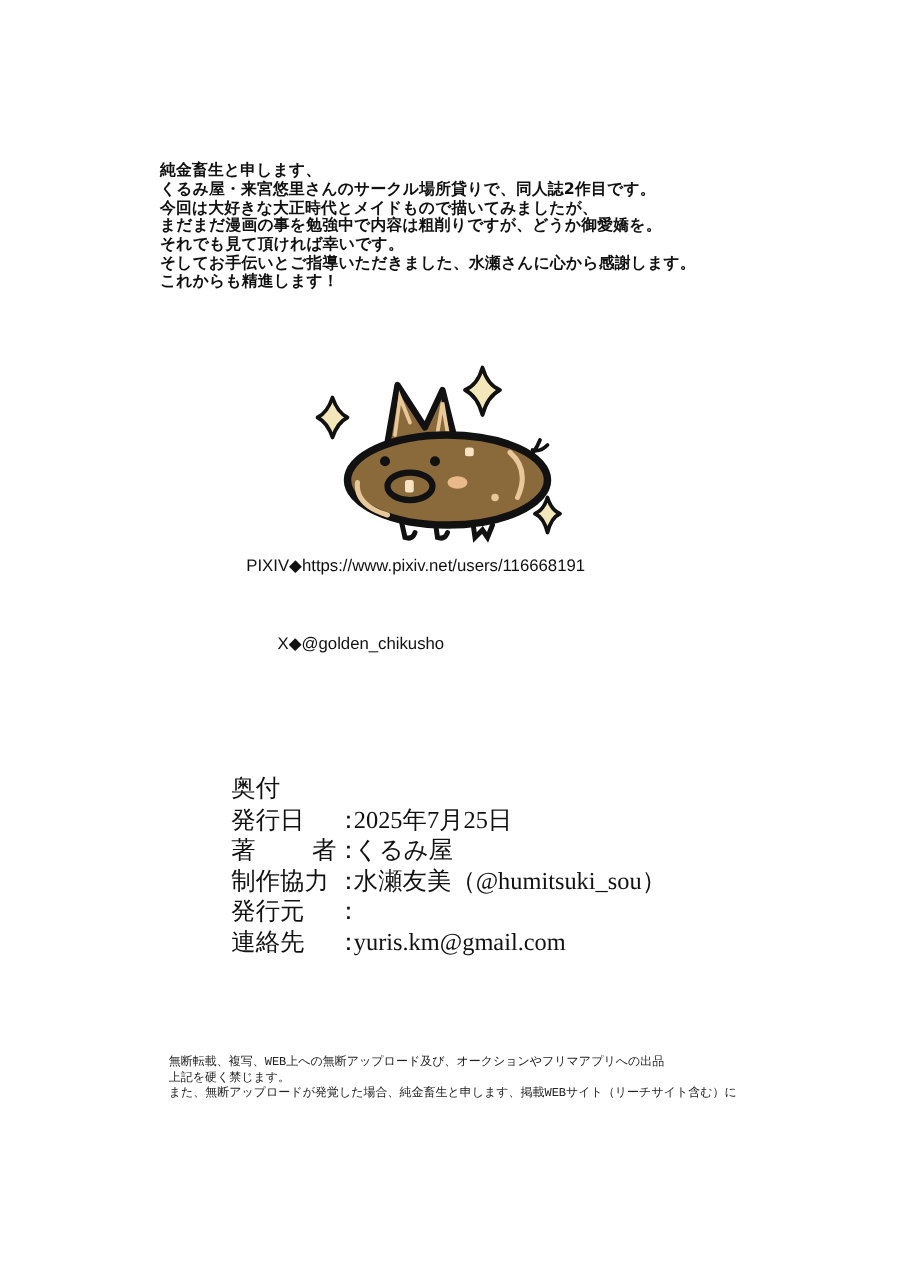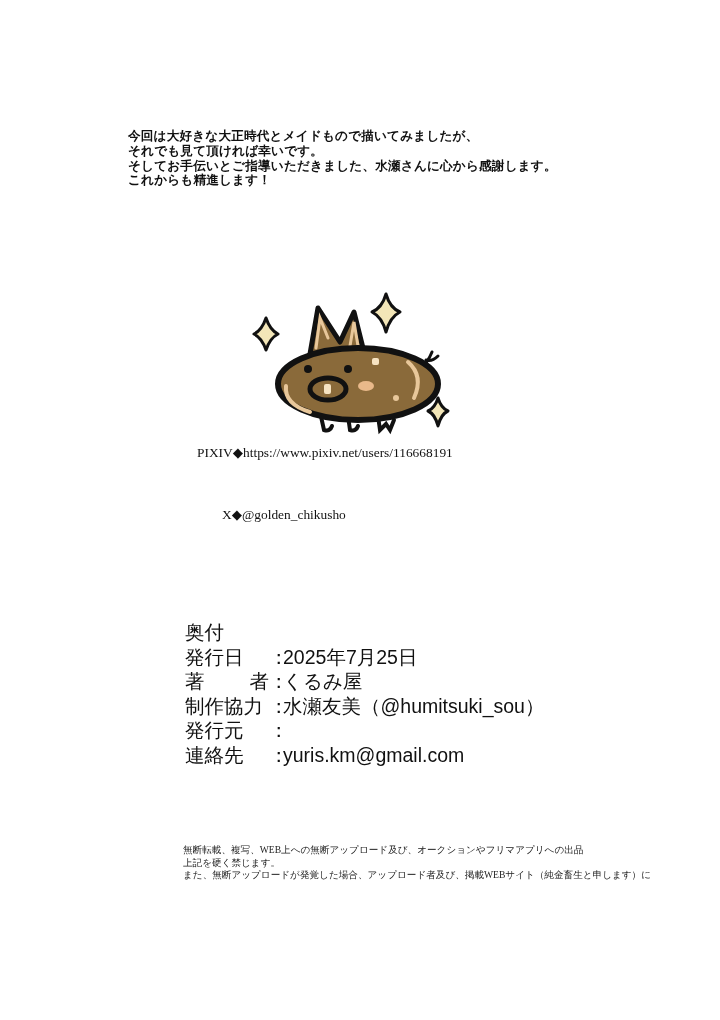--- a/index.html
+++ b/index.html
@@ -32,38 +32,38 @@
       position: absolute;
       left: 250px;
       top: 290px;
       width: 200px;
       height: 150px;
     }
     .links {
       position: absolute;
       left: 197px;
       top: 445px;
-      font-family: Liberation Serif, serif;
+      font-family: Liberation Sans, sans-serif;
       font-size: 13.4px;
       line-height: 16.5px;
       white-space: nowrap;
       color: #111111;
     }
     .links .link-row {
       display: block;
     }
     .links .link-row.x-row {
       padding-left: 25px;
       margin-top: 45px;
     }
     .colophon {
       position: absolute;
       left: 185px;
       top: 620px;
-      font-family: Liberation Sans, sans-serif;
+      font-family: Liberation Serif, serif;
       font-size: 19.5px;
       line-height: 24.5px;
       white-space: nowrap;
       color: #111111;
     }
     .colophon .title {
       display: block;
     }
     .colophon .row {
       display: flex;
@@ -84,36 +84,38 @@
       width: 14px;
       text-align: center;
     }
     .colophon .value {
       display: inline-block;
     }
     .disclaimer {
       position: absolute;
       left: 135px;
       top: 844px;
-      font-family: Liberation Serif, serif;
+      font-family: Liberation Mono, monospace;
       font-size: 9.6px;
       line-height: 12.6px;
       white-space: nowrap;
       color: #222222;
-      margin-left: 48px;
     }
     .disclaimer .line {
       display: block;
     }
   </style>
 </head>
 <body>
 
 <div class="afterword">
+  <span class="line">純金畜生と申します、</span>
+  <span class="line">くるみ屋・来宮悠里さんのサークル場所貸りで、同人誌2作目です。</span>
   <span class="line">今回は大好きな大正時代とメイドもので描いてみましたが、</span>
+  <span class="line">まだまだ漫画の事を勉強中で内容は粗削りですが、どうか御愛嬌を。</span>
   <span class="line">それでも見て頂ければ幸いです。</span>
   <span class="line">そしてお手伝いとご指導いただきました、水瀬さんに心から感謝します。</span>
   <span class="line">これからも精進します！</span>
 </div>
 
 <div class="illustration">
   <svg width="200" height="150" viewBox="0 0 200 150" xmlns="http://www.w3.org/2000/svg">
 
     <g>
       <path d="M16 28 Q20 40 28 44 Q20 48 16 60 Q12 48 4 44 Q12 40 16 28 Z" fill="#f3e6b8" stroke="#111" stroke-width="3" stroke-linejoin="round"></path>
@@ -190,14 +192,14 @@
   <div class="row">
     <span class="label">連絡先</span>
     <span class="colon">：</span>
     <span class="value">yuris.km@gmail.com</span>
   </div>
 </div>
 
 <div class="disclaimer">
   <span class="line">無断転載、複写、WEB上への無断アップロード及び、オークションやフリマアプリへの出品</span>
   <span class="line">上記を硬く禁じます。</span>
-  <span class="line">また、無断アップロードが発覚した場合、アップロード者及び、掲載WEBサイト（純金畜生と申します）に</span>
+  <span class="line">また、無断アップロードが発覚した場合、純金畜生と申します、掲載WEBサイト（リーチサイト含む）に</span>
 </div>
 
 </body></html>

